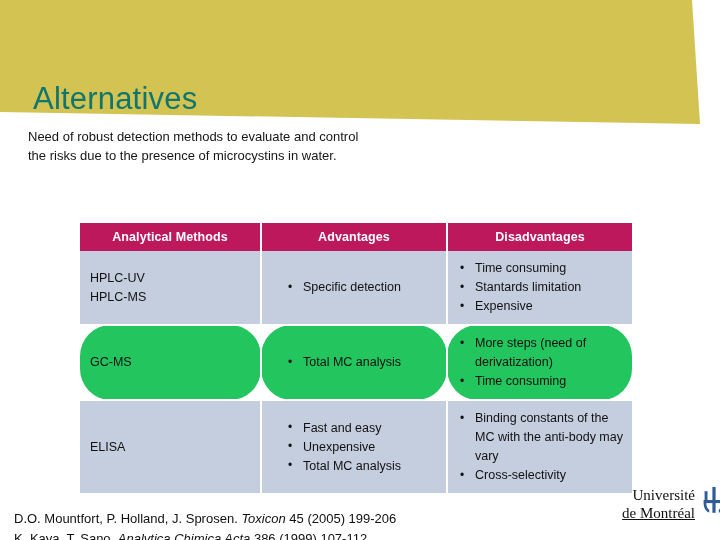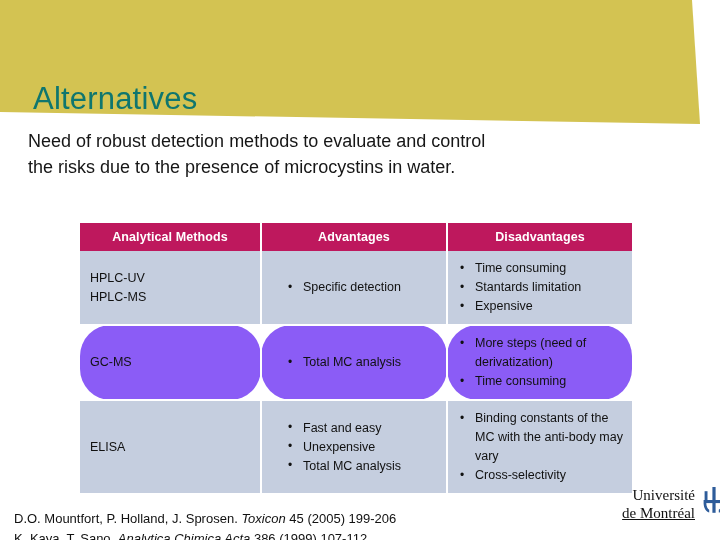--- a/index.html
+++ b/index.html
@@ -45,21 +45,21 @@
     white-space: nowrap;
     margin-top: 46px;
   }
 
   
   #intro {
     position: absolute;
     left: 28px;
     top: 128px;
     width: 660px;
-    font-size: 18px;
+    font-size: 13px;
     color: #161616;
     line-height: 1.45;
     text-align: justify;
     text-justify: inter-word;
   }
   #intro .last { text-align: left; }
 
   
   #table-wrap {
     position: absolute;
@@ -92,21 +92,21 @@
     font-size: 12.5px;
     color: #111111;
     vertical-align: middle;
     padding: 8px 8px 8px 10px;
     border-right: 2px solid #ffffff;
     border-bottom: 2px solid #ffffff;
   }
   table.cmp td:last-child { border-right: none; }
 
   tr.band-dark td { background: #C5CEDF; }
-  tr.band-light td { background: #8b5cf6; border-radius: 31px; }
+  tr.band-light td { background: #22c55e; border-radius: 31px; }
 
   td.method { font-size: 12.5px; padding-left: 12px; }
   td.method .line { display: block; line-height: 1.5; }
 
   ul.bul {
     margin: 0;
     padding: 0;
     list-style: none;
   }
   ul.bul li {

